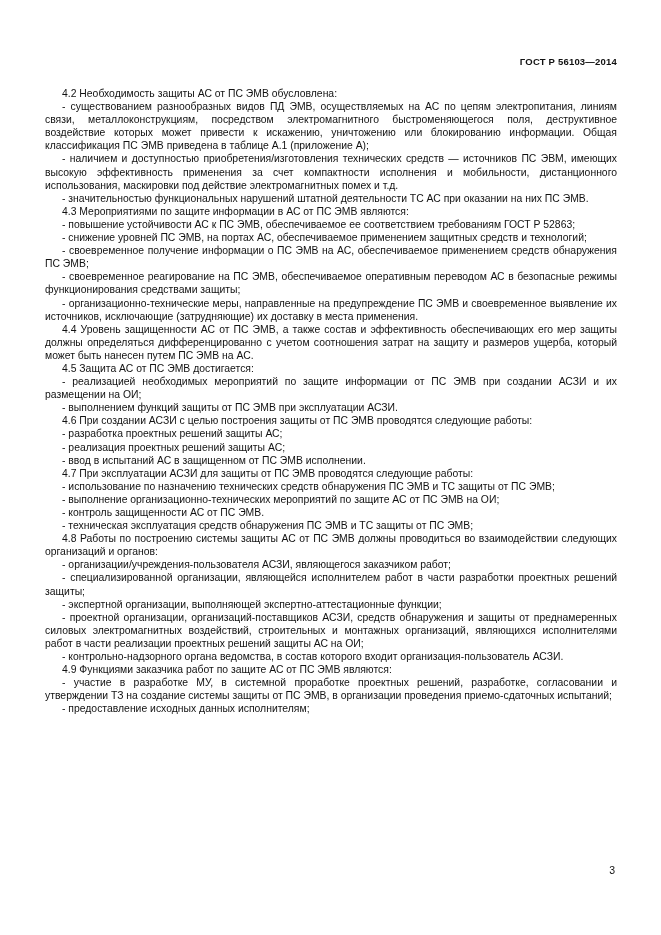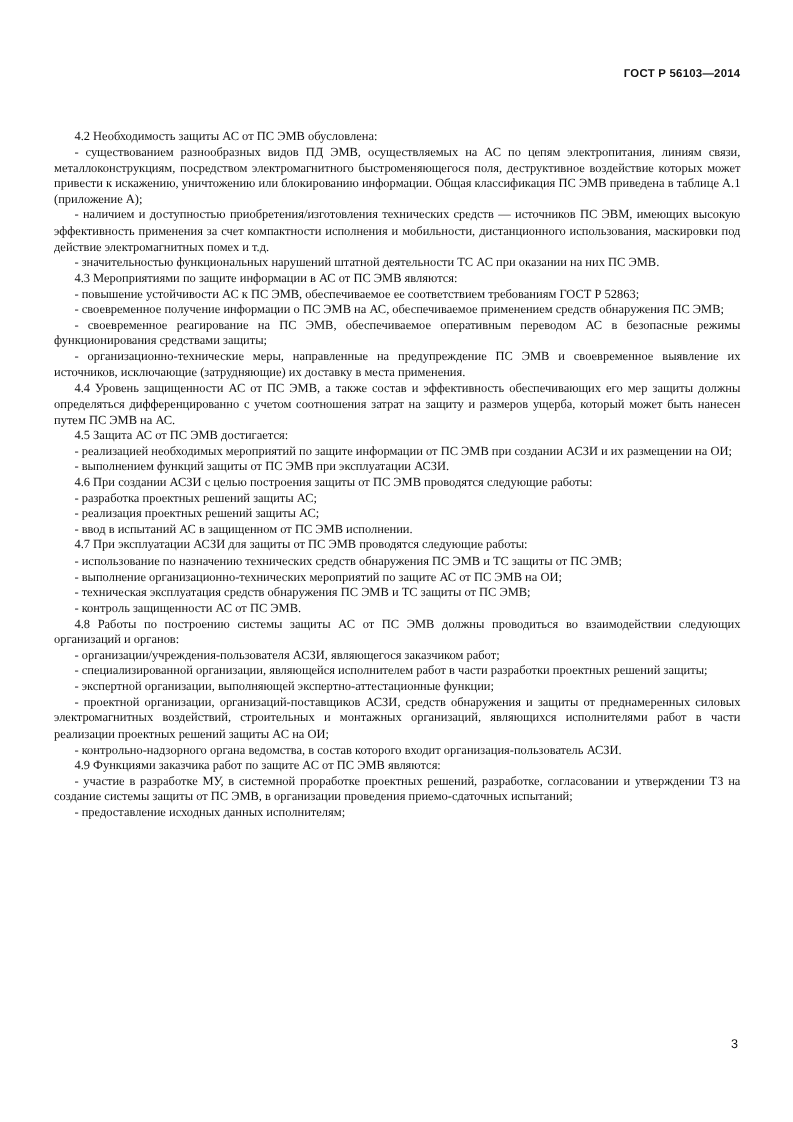--- a/index.html
+++ b/index.html
@@ -16,31 +16,30 @@
     padding: 56px 44px 0 45px;
     font-family: "Liberation Sans", sans-serif;
     color: #111111;
     overflow: hidden;
   }
   .doc-header {
     text-align: right;
     font-weight: bold;
     font-size: 9.5px;
     letter-spacing: 0.2px;
-    margin-bottom: 41px;
+    margin-bottom: 20px;
   }
   .doc-body {
     font-size: 10.4px;
     line-height: 13.1px;
     text-align: justify;
   }
   .doc-body p {
     margin: 0;
     text-indent: 17px;
-    font-family: Liberation Serif, serif;
   }
   .doc-footer {
     position: absolute;
     right: 46px;
     top: 864px;
     font-size: 10.5px;
   }
 </style>
 </head>
 <body>
@@ -50,36 +49,37 @@
     <span>ГОСТ Р 56103—2014</span>
   </div>
 
   <div class="doc-body" id="doc-body">
       <p>4.2 Необходимость защиты АС от ПС ЭМВ обусловлена:</p>
       <p>- существованием разнообразных видов ПД ЭМВ, осуществляемых на АС по цепям электропитания, линиям связи, металлоконструкциям, посредством электромагнитного быстроменяющегося поля, деструктивное воздействие которых может привести к искажению, уничтожению или блокированию информации. Общая классификация ПС ЭМВ приведена в таблице А.1 (приложение А);</p>
       <p>- наличием и доступностью приобретения/изготовления технических средств — источников ПС ЭВМ, имеющих высокую эффективность применения за счет компактности исполнения и мобильности, дистанционного использования, маскировки под действие электромагнитных помех и т.д.</p>
       <p>- значительностью функциональных нарушений штатной деятельности ТС АС при оказании на них ПС ЭМВ.</p>
       <p>4.3 Мероприятиями по защите информации в АС от ПС ЭМВ являются:</p>
       <p>- повышение устойчивости АС к ПС ЭМВ, обеспечиваемое ее соответствием требованиям ГОСТ Р 52863;</p>
+      <p>- снижение уровней ПС ЭМВ, на портах АС, обеспечиваемое применением защитных средств и технологий;</p>
       <p>- своевременное получение информации о ПС ЭМВ на АС, обеспечиваемое применением средств обнаружения ПС ЭМВ;</p>
       <p>- своевременное реагирование на ПС ЭМВ, обеспечиваемое оперативным переводом АС в безопасные режимы функционирования средствами защиты;</p>
       <p>- организационно-технические меры, направленные на предупреждение ПС ЭМВ и своевременное выявление их источников, исключающие (затрудняющие) их доставку в места применения.</p>
       <p>4.4 Уровень защищенности АС от ПС ЭМВ, а также состав и эффективность обеспечивающих его мер защиты должны определяться дифференцированно с учетом соотношения затрат на защиту и размеров ущерба, который может быть нанесен путем ПС ЭМВ на АС.</p>
       <p>4.5 Защита АС от ПС ЭМВ достигается:</p>
       <p>- реализацией необходимых мероприятий по защите информации от ПС ЭМВ при создании АСЗИ и их размещении на ОИ;</p>
       <p>- выполнением функций защиты от ПС ЭМВ при эксплуатации АСЗИ.</p>
       <p>4.6 При создании АСЗИ с целью построения защиты от ПС ЭМВ проводятся следующие работы:</p>
       <p>- разработка проектных решений защиты АС;</p>
       <p>- реализация проектных решений защиты АС;</p>
       <p>- ввод в испытаний АС в защищенном от ПС ЭМВ исполнении.</p>
       <p>4.7 При эксплуатации АСЗИ для защиты от ПС ЭМВ проводятся следующие работы:</p>
       <p>- использование по назначению технических средств обнаружения ПС ЭМВ и ТС защиты от ПС ЭМВ;</p>
       <p>- выполнение организационно-технических мероприятий по защите АС от ПС ЭМВ на ОИ;</p>
+      <p>- контроль защищенности АС от ПС ЭМВ.</p>
       <p>- техническая эксплуатация средств обнаружения ПС ЭМВ и ТС защиты от ПС ЭМВ;</p>
-      <p>- контроль защищенности АС от ПС ЭМВ.</p>
       <p>4.8 Работы по построению системы защиты АС от ПС ЭМВ должны проводиться во взаимодействии следующих организаций и органов:</p>
       <p>- организации/учреждения-пользователя АСЗИ, являющегося заказчиком работ;</p>
       <p>- специализированной организации, являющейся исполнителем работ в части разработки проектных решений защиты;</p>
       <p>- экспертной организации, выполняющей экспертно-аттестационные функции;</p>
       <p>- проектной организации, организаций-поставщиков АСЗИ, средств обнаружения и защиты от преднамеренных силовых электромагнитных воздействий, строительных и монтажных организаций, являющихся исполнителями работ в части реализации проектных решений защиты АС на ОИ;</p>
       <p>- контрольно-надзорного органа ведомства, в состав которого входит организация-пользователь АСЗИ.</p>
       <p>4.9 Функциями заказчика работ по защите АС от ПС ЭМВ являются:</p>
       <p>- участие в разработке МУ, в системной проработке проектных решений, разработке, согласовании и утверждении ТЗ на создание системы защиты от ПС ЭМВ, в организации проведения приемо-сдаточных испытаний;</p>
       <p>- предоставление исходных данных исполнителям;</p>
     </div>

